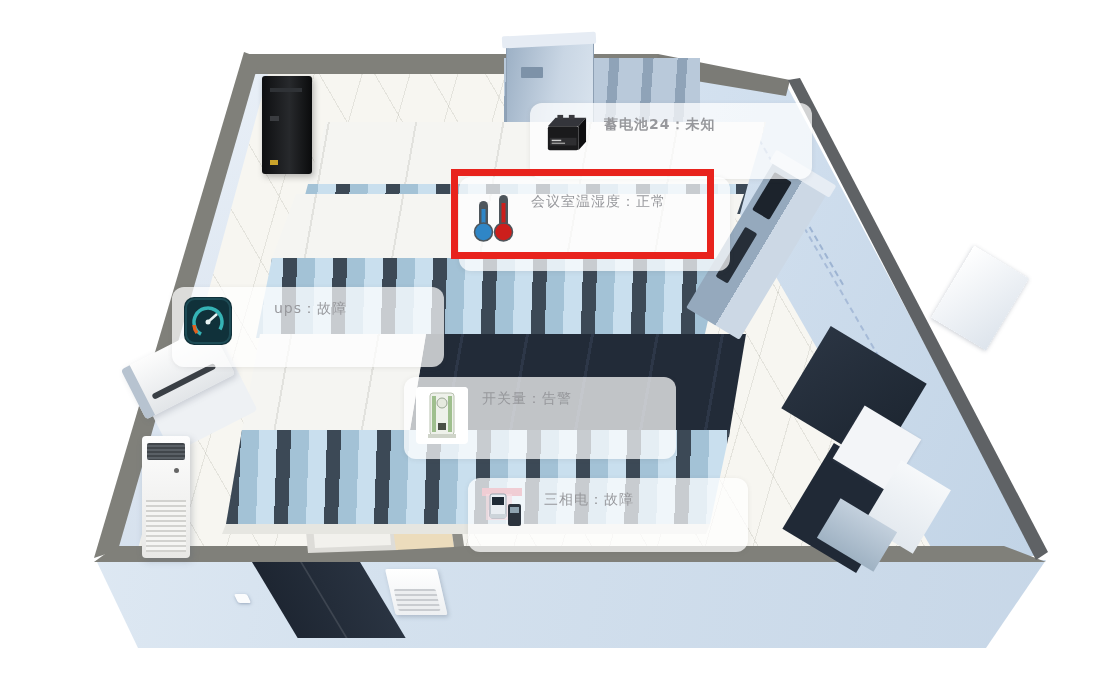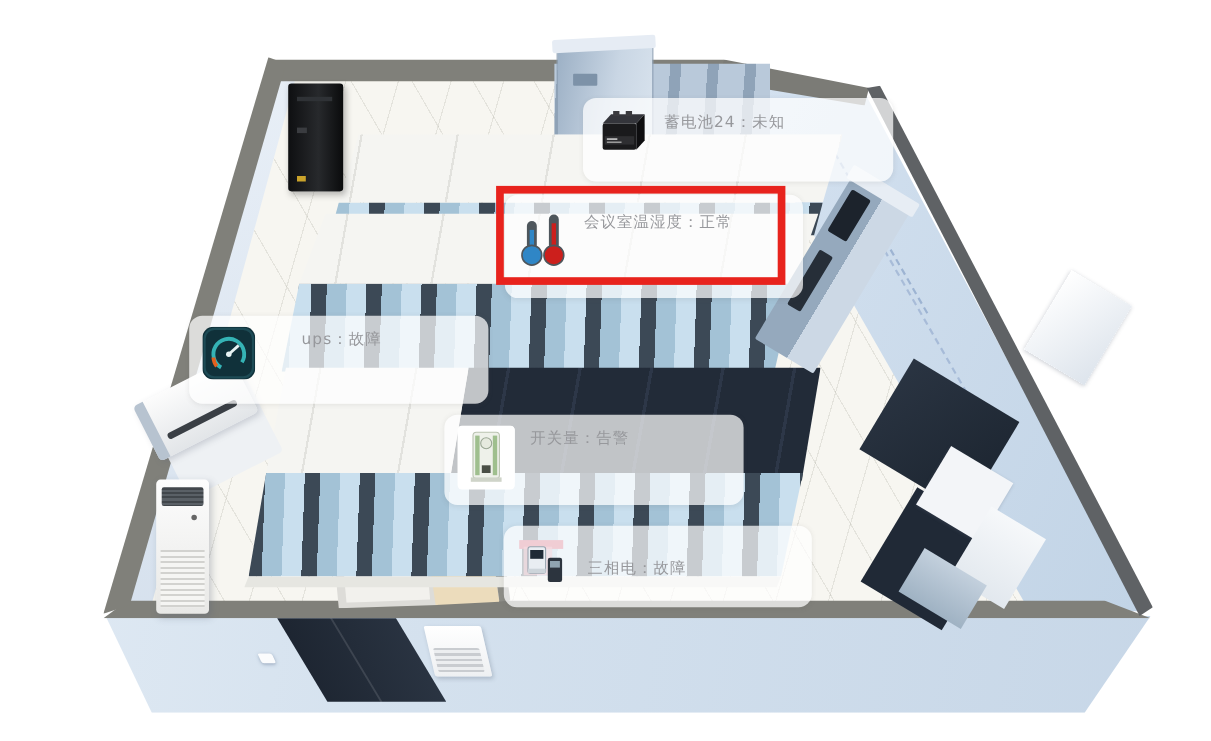--- a/index.html
+++ b/index.html
@@ -99,21 +99,21 @@
               background:linear-gradient(#c3d0dd,#9fb2c3);"></div>
 
   <div class="obj" style="left:150px;top:362px;width:96px;height:74px;transform:rotate(-27deg);background:#eef1f4;border-radius:4px;"></div>
   <div class="obj" style="left:128px;top:344px;width:100px;height:56px;transform:rotate(-27deg);
               background:linear-gradient(#fcfcfc,#e2e5e8);border-radius:4px;box-shadow:2px 3px 6px rgba(90,100,120,0.25);">
     <div style="position:absolute;left:0;top:0;width:10px;height:100%;background:#b7c3d0;border-radius:4px 0 0 4px;"></div>
     <div style="position:absolute;left:16px;top:36px;width:70px;height:6px;background:#3a3f45;border-radius:3px;"></div>
   </div>
 
 
-  <div class="marker" style="left:530px;top:89px;width:258px;height:56px;">
+  <div class="marker" style="left:530px;top:103px;width:258px;height:56px;font-weight:bold;">
     <span class="mico">
       <svg width="48" height="42" viewBox="0 0 50 44">
         <polygon points="6,14 14,5 46,5 38,14" fill="#34353b"></polygon>
         <polygon points="38,14 46,5 46,30 38,39" fill="#0e0e10"></polygon>
         <rect x="16" y="2" width="6" height="5" fill="#3a3a3e"></rect>
         <rect x="28" y="2" width="6" height="5" fill="#3a3a3e"></rect>
         <rect x="6" y="14" width="32" height="25" rx="2" fill="#1a1a1c"></rect>
         <rect x="8" y="26" width="28" height="8" fill="#2e2e31"></rect>
         <rect x="10" y="28" width="10" height="1.5" fill="#cfcfcf"></rect>
         <rect x="10" y="31" width="14" height="1.5" fill="#9a9a9a"></rect>
@@ -162,21 +162,21 @@
         <circle cx="26" cy="16" r="5" fill="#e6eadf" stroke="#9aa794"></circle>
         <rect x="22" y="36" width="8" height="7" fill="#4a4f46"></rect>
         <rect x="12" y="47" width="28" height="4" fill="#cfd4c9"></rect>
       </svg>
     </span>
     <span class="txt">开关量：告警</span>
   </div>
 
 
 
-  <div class="marker" style="left:458px;top:478px;width:256px;height:54px;overflow:visible;align-items:center;">
+  <div class="marker" style="left:468px;top:478px;width:256px;height:54px;overflow:visible;">
     <span class="mico" style="margin-top:-4px;">
       <svg width="50" height="48" viewBox="0 0 50 48">
         <rect x="2" y="4" width="40" height="8" fill="#f0cdd4"></rect>
         <rect x="6" y="10" width="26" height="26" fill="#f5dde2" opacity="0.7"></rect>
         <rect x="10" y="10" width="16" height="24" rx="2" fill="#e9edf2" stroke="#99a5b0"></rect>
         <rect x="12" y="13" width="12" height="8" fill="#1f2a36"></rect>
         <rect x="10" y="30" width="16" height="4" fill="#cdd4da"></rect>
         <rect x="28" y="20" width="13" height="22" rx="2" fill="#2c343e"></rect>
         <rect x="30" y="23" width="9" height="6" fill="#8fa3b0"></rect>
       </svg>

